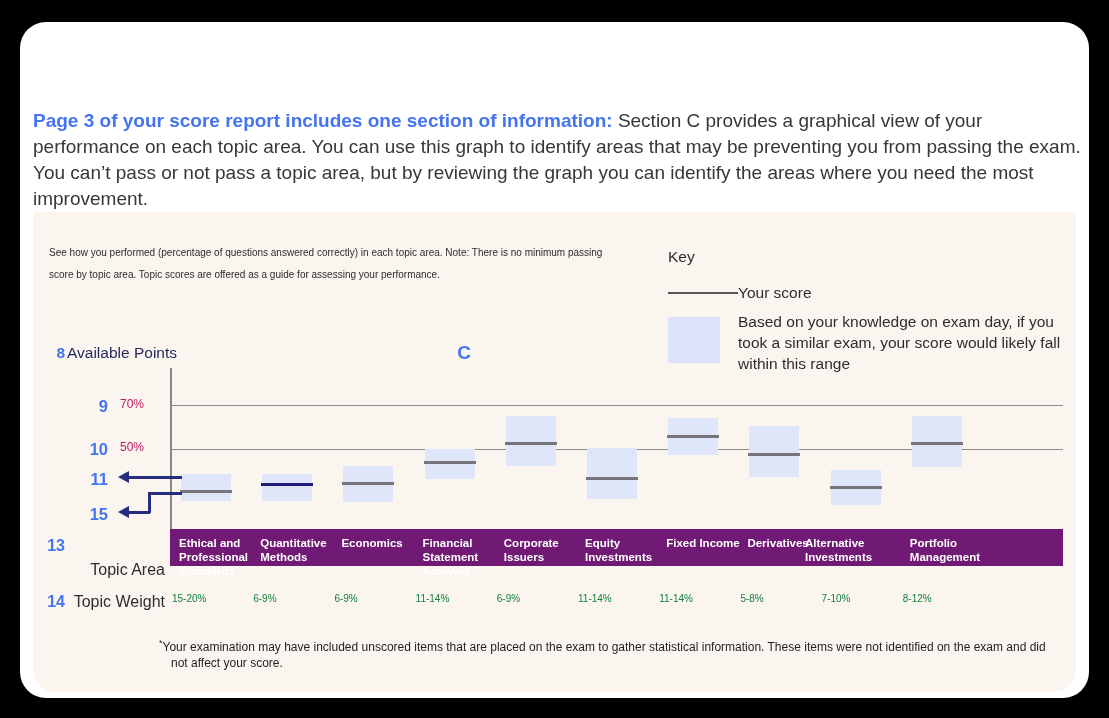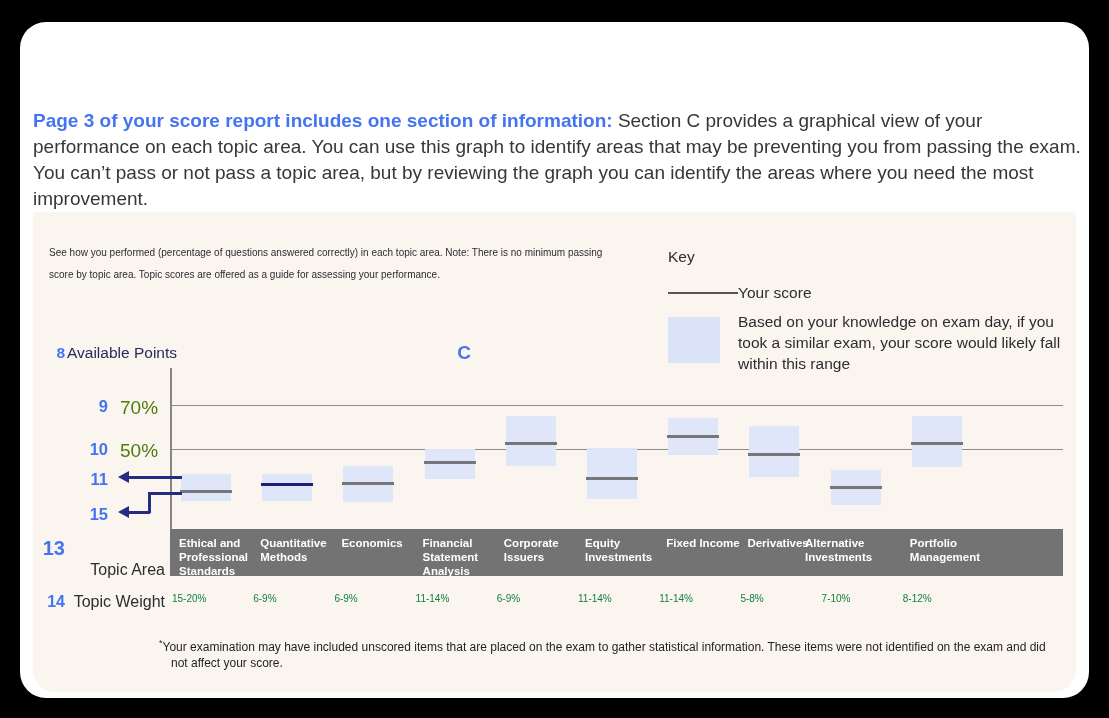--- a/index.html
+++ b/index.html
@@ -27,28 +27,28 @@
   .ap-label{position:absolute;left:34px;top:132px;font-size:15.5px;color:#262a5e;}
   .c-label{position:absolute;left:416px;top:130px;width:30px;text-align:center;
     font-size:19px;font-weight:bold;color:#4574f2;}
   .plot{position:absolute;left:137px;top:153px;width:893px;height:164px;}
   .axis-v{position:absolute;left:0;top:3px;width:1.6px;height:161px;background:#85858a;}
   .gridline{position:absolute;left:0;width:893px;height:1.4px;background:#8c8c8f;}
   .range-box{position:absolute;width:50px;background:#dfe6fa;z-index:2;}
   .score-line{position:absolute;width:52px;height:3px;background:#75757a;z-index:3;}
   .score-line.navy{background:#1e1d78;}
   .tick-num{position:absolute;left:40px;width:35px;text-align:right;font-size:16.5px;}
-  .tick-pct{position:absolute;left:87px;font-size:19px;color:#4d7c0f;}
+  .tick-pct{position:absolute;left:87px;font-size:12px;color:#be185d;}
   .arrow-seg{position:absolute;background:#262c7e;z-index:4;}
   .arrow-head{position:absolute;width:0;height:0;border-top:6px solid transparent;
     border-bottom:6px solid transparent;border-right:11px solid #262c7e;z-index:4;}
-  .band{position:absolute;left:137px;top:317px;width:893px;height:47px;background:#737373;z-index:1;}
+  .band{position:absolute;left:137px;top:317px;width:893px;height:37px;background:#701a75;z-index:1;}
   .band-label{position:absolute;top:7px;width:78px;font-size:11.5px;line-height:14px;
     font-weight:600;color:#ffffff;}
-  .row13-num{position:absolute;left:8px;top:325px;width:24px;text-align:right;font-size:20px;}
+  .row13-num{position:absolute;left:8px;top:325px;width:24px;text-align:right;font-size:16px;}
   .row13-label{position:absolute;left:40px;top:325px;width:92px;text-align:right;font-size:16px;color:#2c2c31;margin-top:24px;}
   .row14-num{position:absolute;left:8px;top:381px;width:24px;text-align:right;font-size:16px;}
   .row14-label{position:absolute;left:40px;top:381px;width:92px;text-align:right;font-size:16px;color:#2c2c31;}
   .weight{position:absolute;top:381px;width:80px;font-size:10px;color:#15803d;}
   .footnote{position:absolute;left:126px;top:424px;width:905px;font-size:12px;line-height:15.5px;
     color:#1f1f22;padding-left:12px;text-indent:-12px;}
   .footnote sup{font-size:9px;}
 </style>
 </head>
 <body>

